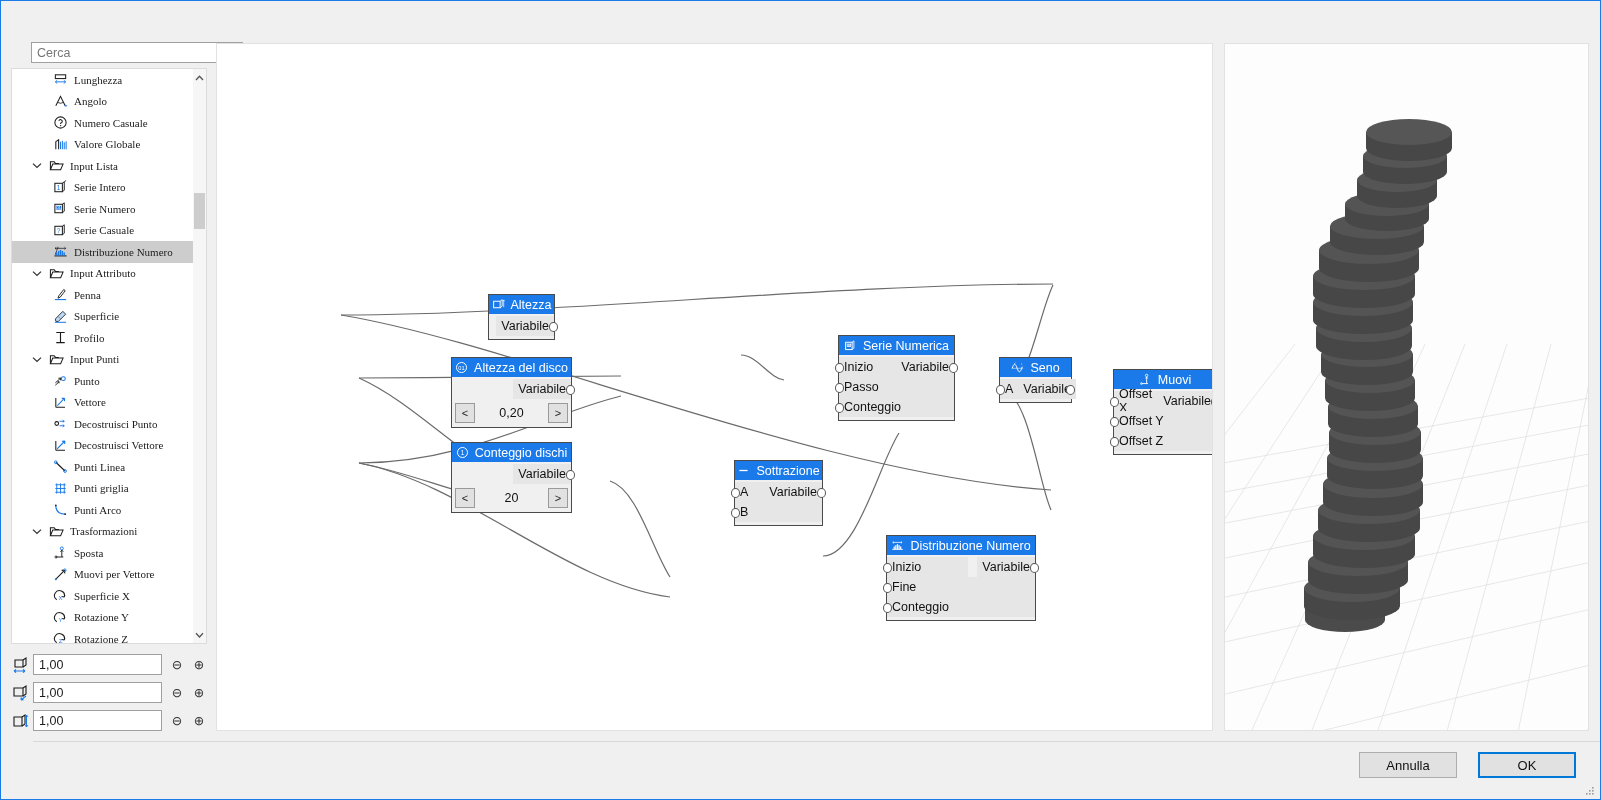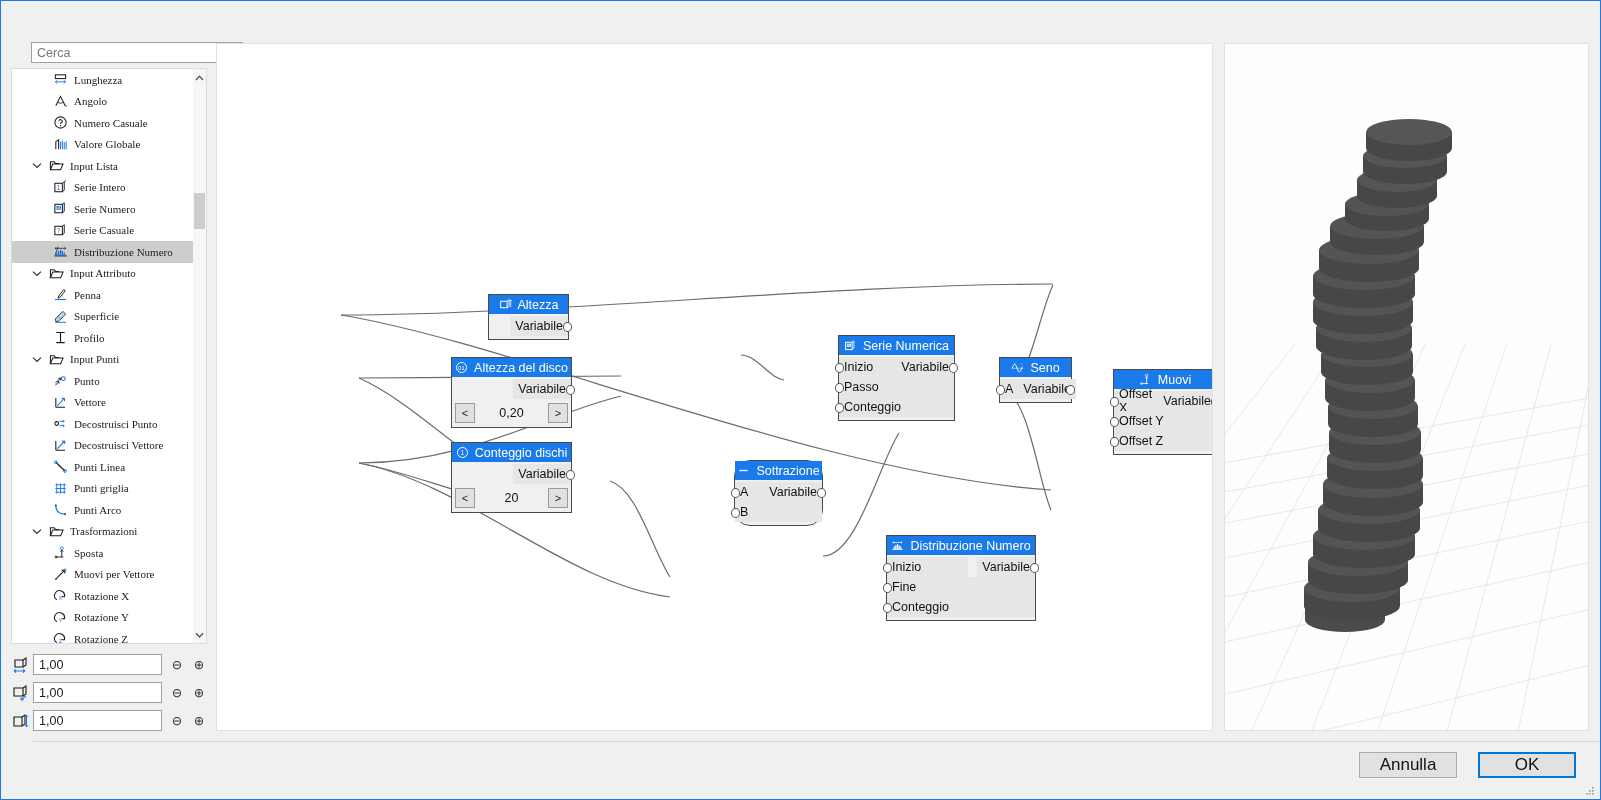--- a/index.html
+++ b/index.html
@@ -98,21 +98,21 @@
   .st-val{flex:1;text-align:center;font-size:12.5px;color:#111;}
 
   
   .viewport{position:absolute;left:1223px;top:13px;width:365px;height:688px;
             background:#fdfdfd;border:1px solid #e2e2e2;box-sizing:border-box;overflow:hidden;}
   .viewport svg{display:block;}
 
   
   .footer{position:absolute;left:0;bottom:0;width:1599px;height:57px;background:#f0f0f0;}
   .btn{position:absolute;top:10px;height:26px;box-sizing:border-box;
-       font-family:"Liberation Sans",sans-serif;font-size:17px;color:#111;
+       font-family:"Liberation Sans",sans-serif;font-size:13px;color:#111;
        background:#e1e1e1;border:1px solid #adadad;display:flex;align-items:center;
        justify-content:center;cursor:default;}
   .btn-cancel{right:143px;width:98px;}
   .btn-ok{right:24px;width:98px;border:2px solid #0078d7;background:#e1e1e1;margin-left:24px;}
   .grip{position:absolute;right:5px;bottom:4px;width:10px;height:10px;}
 </style>
 </head>
 <body>
 
 <div id="app">
@@ -391,21 +391,21 @@
               </span>
               <span class="t-lab">Muovi per Vettore</span>
             </div>
             <div class="tree-row ind1">
               <span class="t-ico">
                 <svg width="15" height="15" viewBox="0 0 16 16">
                   <path d="M4 12.5 A5.3 5.3 0 1 1 12 9.6 M12 9.6 l-2.3 -0.6 M12 9.6 l0.7 -2.2" stroke="#1b1b1b" stroke-width="1.1" fill="none"></path>
                   <text x="8" y="12.8" font-size="6.5" fill="#1a7aea" text-anchor="middle" font-family="Liberation Sans">X</text>
                 </svg>
               </span>
-              <span class="t-lab">Rotazione X</span>
+              <span class="t-lab">Superficie X</span>
             </div>
             <div class="tree-row ind1">
               <span class="t-ico">
                 <svg width="15" height="15" viewBox="0 0 16 16">
                   <path d="M4 12.5 A5.3 5.3 0 1 1 12 9.6 M12 9.6 l-2.3 -0.6 M12 9.6 l0.7 -2.2" stroke="#1b1b1b" stroke-width="1.1" fill="none"></path>
                   <text x="8" y="12.8" font-size="6.5" fill="#1a7aea" text-anchor="middle" font-family="Liberation Sans">Y</text>
                 </svg>
               </span>
               <span class="t-lab">Rotazione Y</span>
             </div>
@@ -499,21 +499,21 @@
           <path d="M393,437 C420,445 435,505 453,533"></path>
 
           <path d="M606,512 C640,512 662,420 682,389"></path>
 
           <path d="M788,347 C810,347 822,270 836,241"></path>
 
           <path d="M788,347 C812,355 822,440 834,466"></path>
         </g>
       </svg>
       <div id="node-layer">
-          <div class="node" style="left: 271px; top: 250px; width: 81px;">
+          <div class="node" style="left: 271px; top: 250px; width: 67px;">
             <div class="n-head">
               <span class="nh-ico">
                 <svg width="13" height="13" viewBox="0 0 16 16">
                   <rect x="2" y="4" width="8" height="8" fill="none" stroke="#fff" stroke-width="1.2"></rect>
                   <path d="M10 4 l2.5 -2 v8 l-2.5 2" fill="none" stroke="#fff" stroke-width="1.1"></path>
                   <path d="M14.4 2.4 v9 M14.4 2.4 l-1 1.4 M14.4 2.4 l1 1.4" stroke="#fff" stroke-width="0.9" fill="none"></path>
                 </svg>
               </span>
               <span>Altezza</span>
             </div>
@@ -593,21 +593,21 @@
               <div class="prow">
                 <span class="pin-in"></span>
                 <span class="plabel pin-lab" style="width: 100%;">Passo</span>
               </div>
               <div class="prow">
                 <span class="pin-in"></span>
                 <span class="plabel pin-lab" style="width: 100%;">Conteggio</span>
               </div>
             </div>
           </div>
-          <div class="node" style="left: 517px; top: 416px; width: 89px; border-radius: 16px;">
+          <div class="node" style="left: 517px; top: 416px; width: 89px;">
             <div class="n-head">
               <span class="nh-ico">
                 <svg width="13" height="13" viewBox="0 0 16 16">
                   <path d="M3 8 h10" stroke="#fff" stroke-width="1.6"></path>
                 </svg>
               </span>
               <span>Sottrazione</span>
             </div>
             <div class="n-body">
               <div class="prow">

